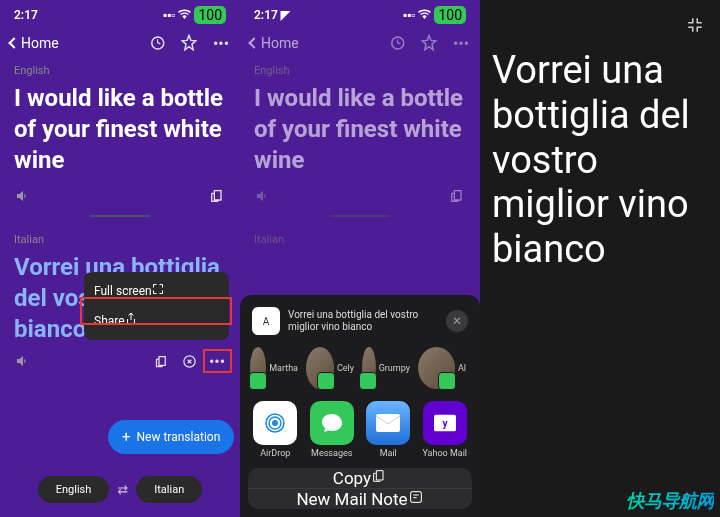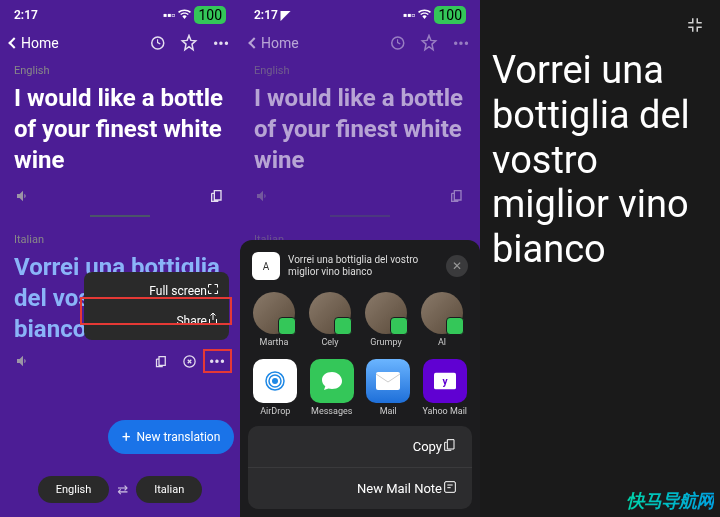--- a/index.html
+++ b/index.html
@@ -19,48 +19,48 @@
 .txt{font-size:24px;line-height:1.3;padding:2px 14px 10px;font-weight:700}
 .trans{color:#8ab4f8}
 .iconrow{display:flex;align-items:center;padding:0 14px 8px;gap:12px}
 .speaker{color:#aaa}
 .spacer{flex:1}
 .divline{height:2px;background:#4a5568;width:60px;margin:2px auto 10px}
 .rb{position:absolute;border:2px solid #e53935;background:transparent}
 .rb1{left:80px;top:297px;width:152px;height:28px}
 .rb2{left:203px;top:349px;width:29px;height:24px}
 .menu{position:absolute;left:84px;top:272px;width:145px;background:#2a2a2a;border-radius:8px;padding:4px 0;font-size:12px}
-.menu-item{display:flex;justify-content:flex-end;align-items:center;padding:7px 10px}
+.menu-item{display:flex;justify-content:flex-start;align-items:center;padding:7px 10px}
 .newtr{position:absolute;left:108px;top:420px;background:#1a73e8;color:#fff;border-radius:20px;padding:10px 14px;font-size:12px;display:flex;align-items:center;gap:6px}
 .plus{font-size:15px;line-height:0}
 .langbtns{position:absolute;bottom:14px;left:0;right:0;display:flex;justify-content:center;gap:8px;align-items:center}
 .lbtn{background:#2a2a2a;border-radius:14px;padding:7px 18px;font-size:11px}
 .swap{font-size:13px;opacity:.7}
 .bottomicons{position:absolute;left:14px;top:352px;display:flex;gap:10px;align-items:center}
 .ricons2{position:absolute;right:14px;top:352px;display:flex;gap:10px;align-items:center}
 .sheet{position:absolute;bottom:0;left:0;right:0;background:#1c1c1e;border-radius:12px 12px 0 0;padding:8px 0 0}
 .sheet-head{display:flex;align-items:center;gap:8px;padding:4px 12px 8px}
 .sh-icon{width:28px;height:28px;background:#fff;border-radius:6px;display:flex;align-items:center;justify-content:center;font-size:10px;color:#333}
 .sh-txt{font-size:10px;line-height:1.25;flex:1;color:#ddd}
 .sh-x{width:22px;height:22px;background:#3a3a3c;border-radius:50%;display:flex;align-items:center;justify-content:center;font-size:12px;color:#999}
 .contacts{display:flex;gap:8px;padding:4px 10px 6px;overflow:hidden}
-.contact{display:flex;flex-direction:column;align-items:center;gap:3px;width:48px}
+.contact{display:flex;align-items:center;gap:3px;width:48px}
 .avatar{width:42px;height:42px;border-radius:50%;background:linear-gradient(135deg,#8a7a6a,#5a4a3a);position:relative}
 .avatar::after{content:'';position:absolute;bottom:-1px;right:-1px;width:16px;height:16px;background:#34c759;border-radius:4px;border:1.5px solid #1c1c1e}
 .cname{font-size:9px;color:#ccc}
 .apps{display:flex;gap:10px;padding:6px 12px 10px}
 .app{display:flex;flex-direction:column;align-items:center;gap:3px;width:48px}
 .appicon{width:44px;height:44px;border-radius:10px;display:flex;align-items:center;justify-content:center;font-size:18px}
 .ai-airdrop{background:#fff}
 .ai-msg{background:#34c759}
 .ai-mail{background:linear-gradient(#6bb5ff,#1e6fd9)}
 .ai-ym{background:#6001d2}
 .aname{font-size:9px;color:#ccc}
 .actions{background:#2c2c2e;margin:0 8px 8px;border-radius:10px}
-.action{display:flex;justify-content:flex-end;align-items:center;padding:11px 14px;font-size:13px;border-bottom:.5px solid #3a3a3c}
+.action{display:flex;justify-content:center;align-items:center;padding:0 14px;font-size:17px;border-bottom:.5px solid #3a3a3c}
 .action:last-child{border-bottom:none}
 .fs-close{position:absolute;top:14px;right:14px;width:22px;height:22px;opacity:.8;display:flex;align-items:center;justify-content:center}
 .fs-txt{font-size:38px;line-height:1.18;padding:48px 12px 0;font-weight:400}
 .watermark{position:absolute;bottom:4px;right:6px;font-size:18px;font-weight:700;font-style:italic;background:linear-gradient(90deg,#00d4aa,#00a0e0);-webkit-background-clip:text;background-clip:text;color:transparent;letter-spacing:-.5px}
 svg{fill:currentColor}
 </style>
 </head>
 <body>
 
 <div class="panel p1">

